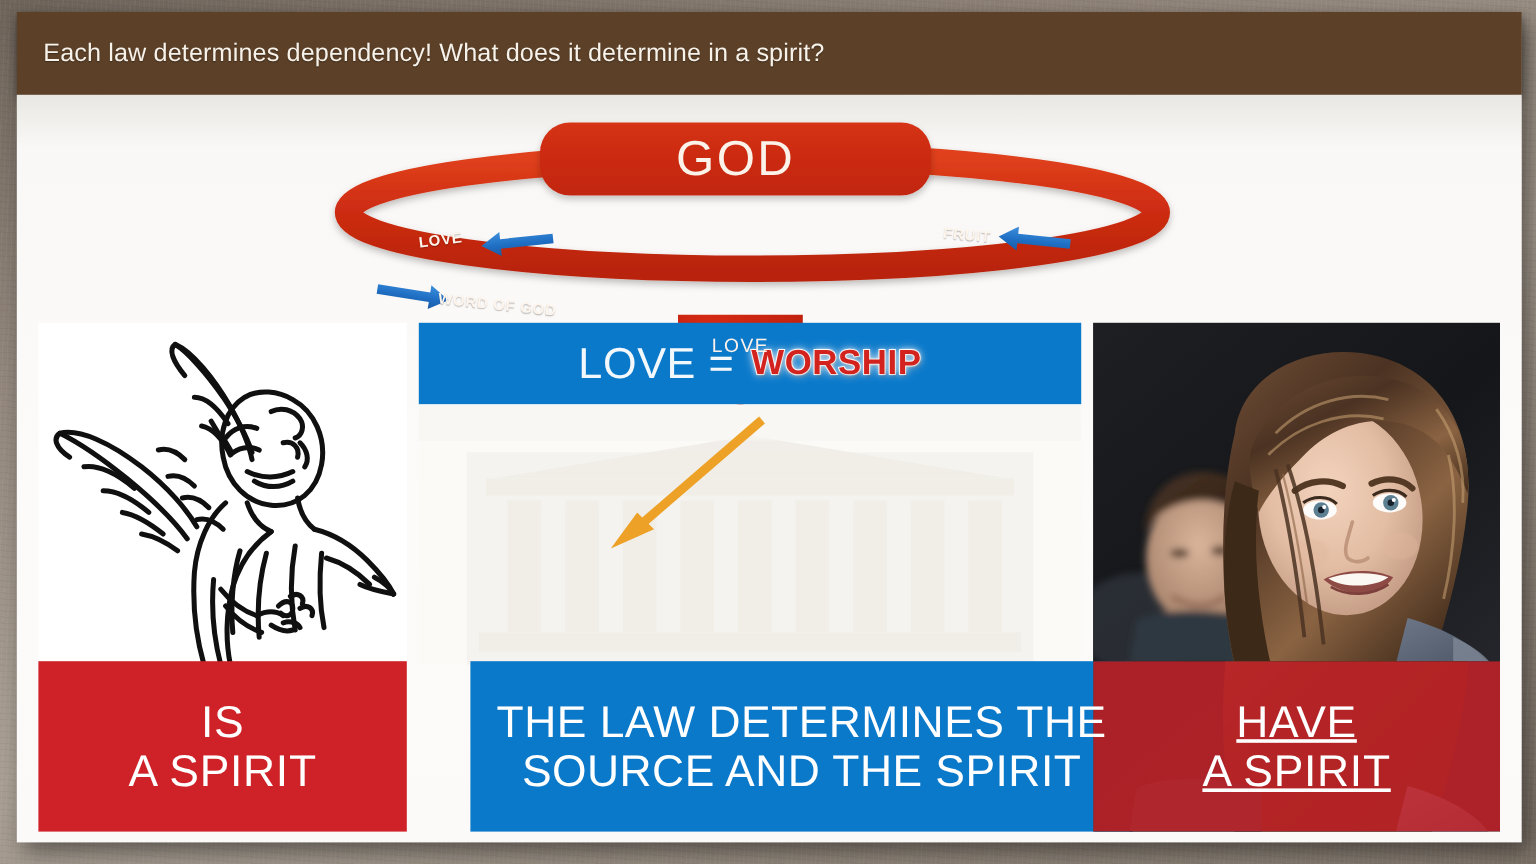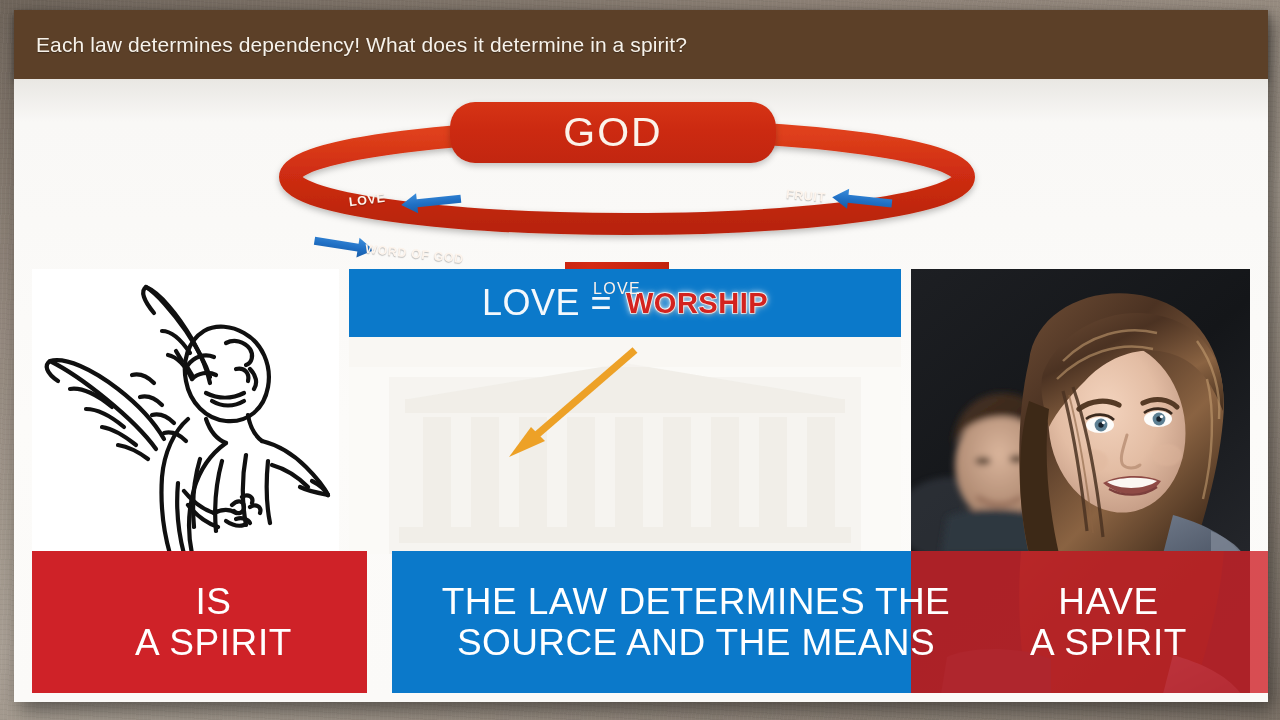--- a/index.html
+++ b/index.html
@@ -250,21 +250,20 @@
   }
   .bottom-cell {
     position: absolute;
     top: 0;
     height: 142px;
     display: flex;
     flex-direction: column;
     align-items: center;
     justify-content: center;
     overflow: hidden;
-    padding-left: 28px;
   }
   #cell-left  { left: 0;     width: 307px; background: #cf2228; }
   #cell-mid   { left: 317px; width: 552px; background: #0b79ca; margin-left: 43px; }
   #cell-right { left: 879px; width: 339px; background: transparent; }
 
   
   #cell-right-photo {
     position: absolute;
     left: 0; top: -142px;
     width: 339px; height: 285px;
@@ -279,21 +278,21 @@
     position: relative;
     z-index: 3;
     color: #ffffff;
     font-weight: 400;
     white-space: nowrap;
     font-family: "Liberation Sans", sans-serif;
     line-height: 1.12;
   }
   #cell-left  .cell-line { font-size: 37px; letter-spacing: 0.6px; }
   #cell-mid   .cell-line { font-size: 37px; letter-spacing: 0.4px; }
-  #cell-right .cell-line { font-size: 37px; letter-spacing: 0.6px; }
+  #cell-right .cell-line { font-size: 37px; letter-spacing: 0.6px; text-decoration: underline; }
 </style>
 </head>
 <body>
 
 <div id="stage">
 
   <div id="slide">
 
     <div id="title-bar">
       <div id="title-text">Each law determines dependency! What does it determine in a spirit?</div>
@@ -583,21 +582,21 @@
       <div id="bottom-row">
 
         <div class="bottom-cell" id="cell-left">
 
           <div class="cell-line">IS</div>
           <div class="cell-line">A SPIRIT</div>
         </div>
 
         <div class="bottom-cell" id="cell-mid">
           <div class="cell-line">THE LAW DETERMINES THE</div>
-          <div class="cell-line">SOURCE AND THE MEANS</div>
+          <div class="cell-line">SOURCE AND THE SPIRIT</div>
         </div>
 
         <div class="bottom-cell" id="cell-right">
           <svg id="cell-right-photo" width="339" height="285" viewBox="0 0 339 285">
             <defs>
               <linearGradient id="bgDark2" x1="0" y1="0" x2="1" y2="1">
                 <stop offset="0%" stop-color="#1d1f23"></stop>
                 <stop offset="100%" stop-color="#24262b"></stop>
               </linearGradient>
               <linearGradient id="hairMain2" x1="0.1" y1="0" x2="0.9" y2="1">

